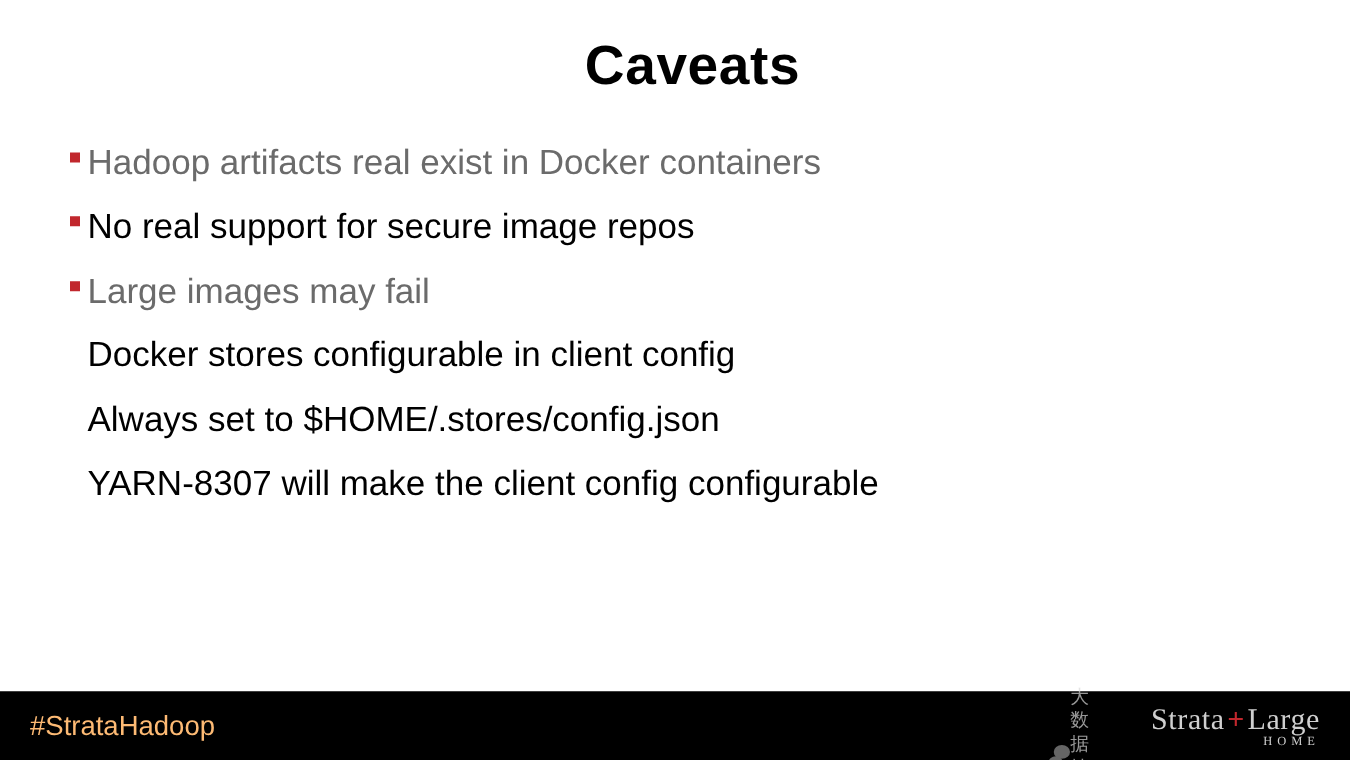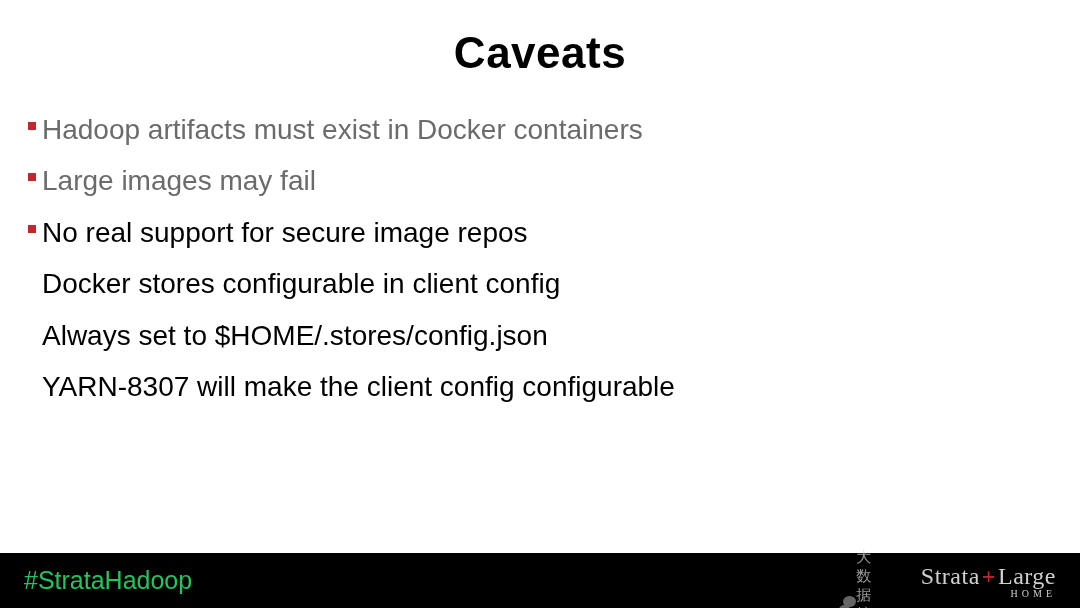--- a/index.html
+++ b/index.html
@@ -8,20 +8,21 @@
       height: 608px;
       overflow: hidden;
       font-family: Arial, Helvetica, sans-serif;
       background: #ffffff;
     }
     .slide {
       position: relative;
       width: 1080px;
       height: 608px;
       background: #ffffff;
+      padding-left: 28px;
     }
     .slide-title {
       text-align: center;
       font-size: 44px;
       font-weight: bold;
       color: #000;
       padding-top: 28px;
       letter-spacing: 0.5px;
     }
     .content {
@@ -60,22 +61,22 @@
       width: 100%;
       height: 55px;
       background: #000;
       color: #e5e5e5;
       display: flex;
       align-items: center;
       justify-content: space-between;
       padding: 0 24px;
     }
     .hashtag {
-      font-size: 25px;
-      color: #22c55e;
+      font-size: 22px;
+      color: #fdba74;
     }
     .brand {
       display: flex;
       flex-direction: column;
       align-items: flex-end;
       font-family: "Times New Roman", serif;
       position: relative;
     }
     .brand-line1 {
       font-size: 24px;
@@ -118,23 +119,23 @@
     .wechat-icon .b1 { width: 13px; height: 11px; left: 0; top: 0; }
     .wechat-icon .b2 { width: 11px; height: 9px; right: 0; bottom: 0; }
   </style>
 </head>
 <body>
 
 <div class="slide">
   <h1 class="slide-title">Caveats</h1>
 
   <div class="content">
-    <div class="bullet">Hadoop artifacts must exist in Docker containers</div>
+    <div class="bullet">Hadoop artifacts real exist in Docker containers</div>
+    <div class="bullet emphasis">No real support for secure image repos</div>
     <div class="bullet">Large images may fail</div>
-    <div class="bullet emphasis">No real support for secure image repos</div>
     <div class="subline">Docker stores configurable in client config</div>
     <div class="subline">Always set to $HOME/.stores/config.json</div>
     <div class="subline">YARN-8307 will make the client config configurable</div>
   </div>
 
   <div class="footer">
     <div class="hashtag">#StrataHadoop</div>
     <div class="brand">
       <div class="wechat">
         <span class="wechat-icon">

